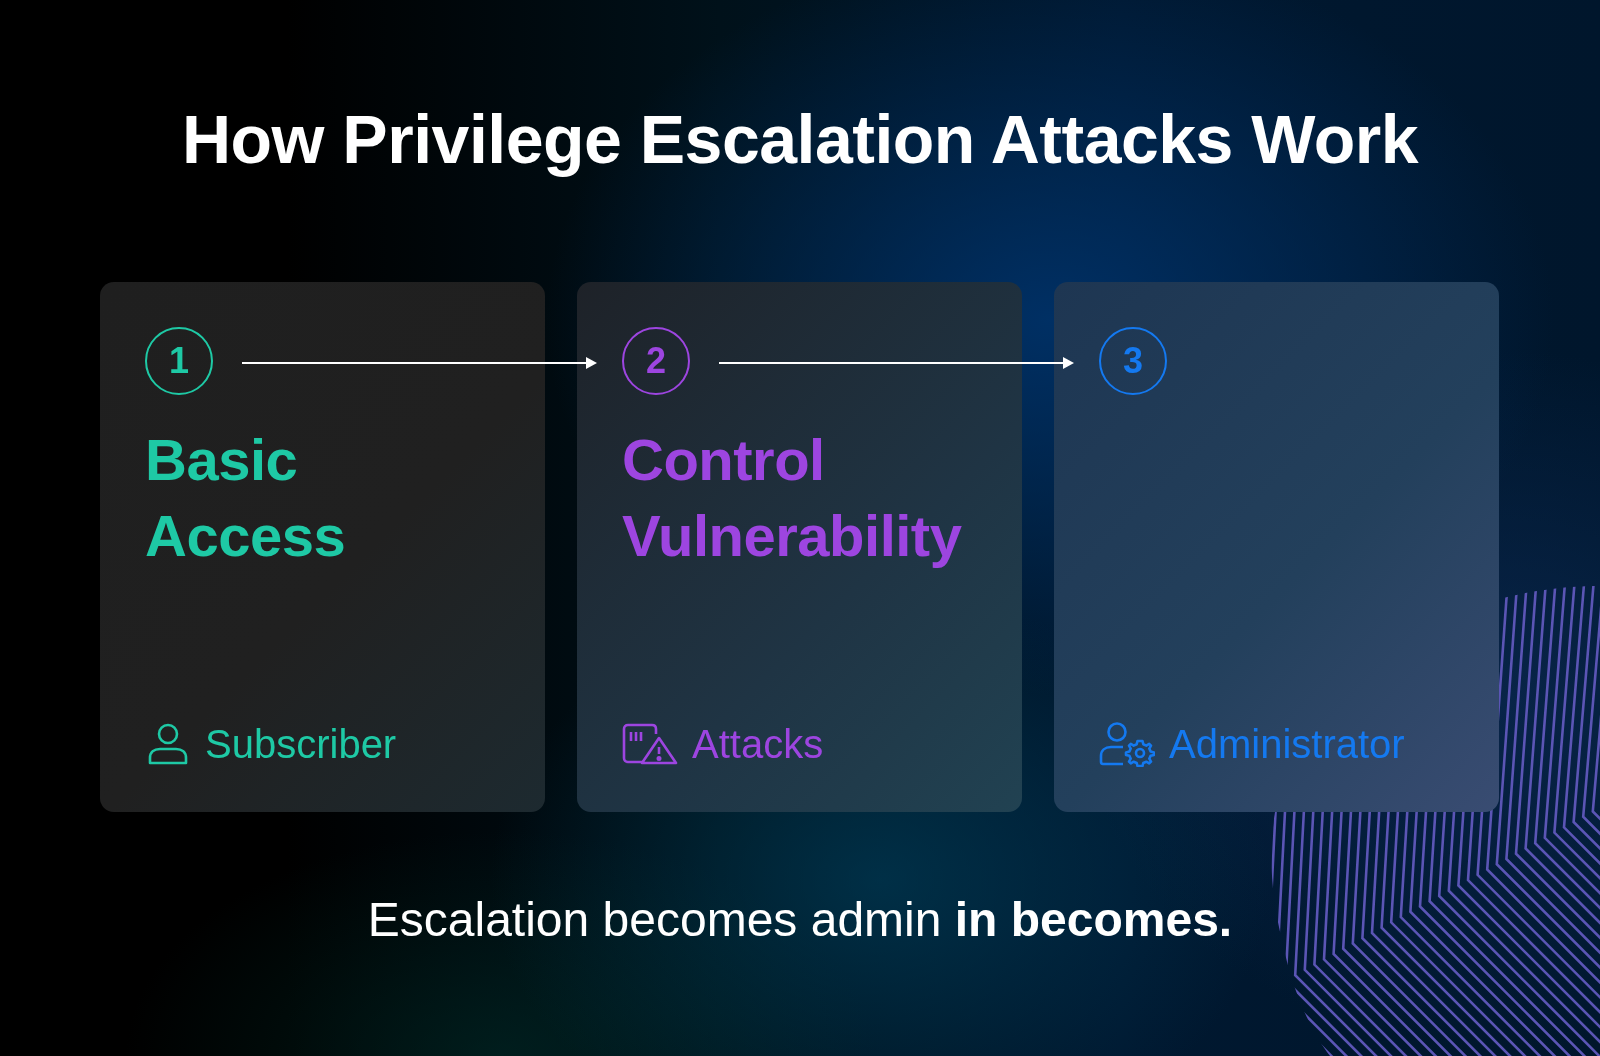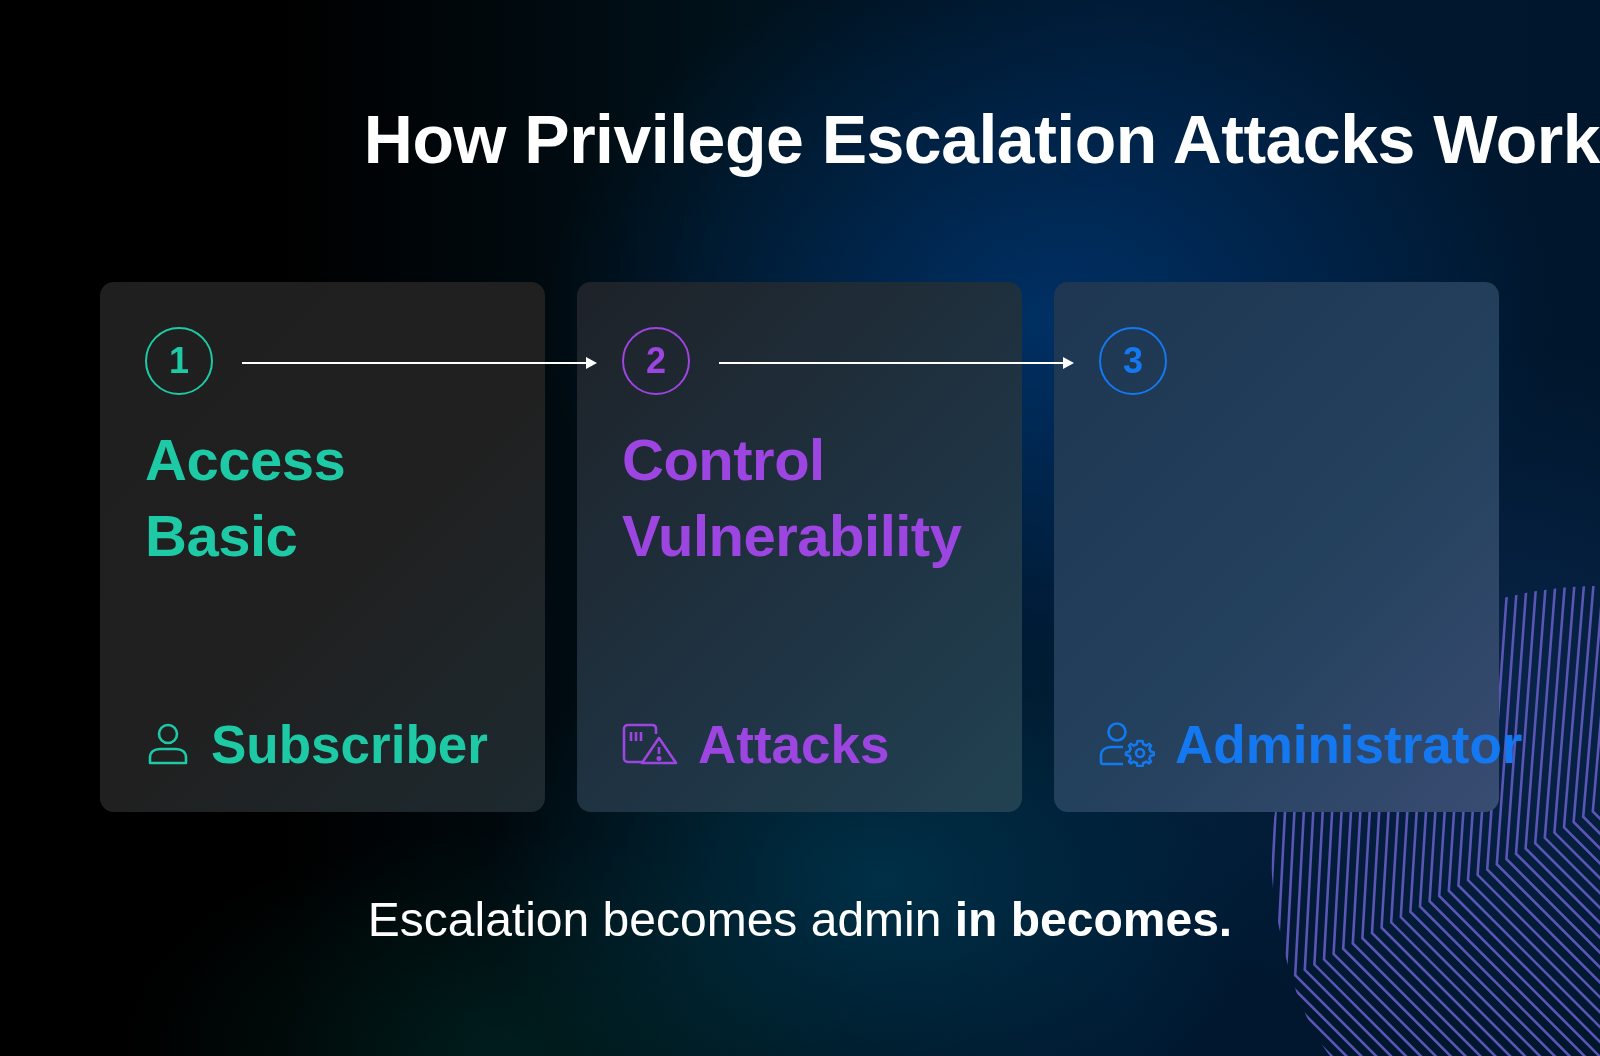--- a/index.html
+++ b/index.html
@@ -13,21 +13,21 @@
     background:
       radial-gradient(ellipse 520px 380px at 880px 880px, rgba(0,70,100,0.55), rgba(0,0,0,0) 75%),
       radial-gradient(ellipse 700px 520px at 1050px 320px, rgba(0,52,110,0.85), rgba(0,0,0,0) 72%),
       radial-gradient(ellipse 600px 500px at 1500px 700px, rgba(10,40,80,0.8), rgba(0,0,0,0) 70%),
       radial-gradient(ellipse 500px 300px at 500px 1056px, rgba(0,50,45,0.5), rgba(0,0,0,0) 75%),
       linear-gradient(90deg, #000 0%, #000 18%, #00111a 45%, #001830 70%, #00162c 100%);
   }
   .stripes { position: absolute; left: 0; top: 0; width: 1600px; height: 1056px; pointer-events: none; }
   .title {
     position: absolute; left: 0; right: 0; top: 100px;
-    text-align: right; color: #ffffff; font-weight: 700;
+    text-align: center; color: #ffffff; font-weight: 700;
     font-size: 68px; letter-spacing: -0.5px; margin: 0;
   }
   .card {
     position: absolute; top: 282px; width: 445px; height: 530px;
     border-radius: 14px; box-sizing: border-box;
   }
   .card1 { left: 100px; background: linear-gradient(135deg, #1f1f1f 0%, #202020 55%, #1d2a30 100%); }
   .card2 { left: 577px; background: linear-gradient(135deg, #1e2228 0%, #1f3444 60%, #214252 100%); }
   .card3 { left: 1054px; background: linear-gradient(135deg, #1e3652 0%, #23405c 55%, #394c72 100%); }
   .step-circle {
@@ -36,22 +36,22 @@
     display: flex; align-items: center; justify-content: center;
     font-size: 36px; font-weight: 700;
   }
   .step-heading {
     position: absolute; left: 45px; top: 140px; margin: 0;
     font-size: 58px; font-weight: 700; line-height: 76px; letter-spacing: -0.5px;
   }
   .step-heading span { display: block; }
   .role {
     position: absolute; left: 45px; top: 438px; height: 48px;
-    display: flex; align-items: center; gap: 20px;
-    font-size: 53px; font-weight: 700;
+    display: flex; align-items: center; gap: 14px;
+    font-size: 40px; font-weight: 400;
   }
   .role svg { display: block; }
   .arrow { position: absolute; height: 14px; }
   .tagline {
     position: absolute; left: 0; right: 0; top: 892px; margin: 0;
     text-align: center; color: #ffffff; font-size: 48px; font-weight: 400;
   }
   .tagline b { font-weight: 700; }
   .teal { color: #1ec9a5; border-color: #1ec9a5; }
   .purple { color: #9d45e0; border-color: #9d45e0; }
@@ -172,22 +172,22 @@
     </g>
 </svg>
 
 <h1 class="title">How Privilege Escalation Attacks Work</h1>
 
 <div class="card card1">
   <div class="step-circle teal">
     <span>1</span>
   </div>
   <h2 class="step-heading teal">
+    <span>Basic</span>
     <span>Access</span>
-    <span>Basic</span>
   </h2>
   <div class="role teal">
     <svg width="46" height="46" viewBox="0 0 46 46" fill="none" stroke="#1ec9a5" stroke-width="2.6">
       <circle cx="23" cy="13" r="9"></circle>
       <path d="M5,42 L5,37 C5,31 9,28 15,28 L31,28 C37,28 41,31 41,37 L41,42 Z" stroke-linejoin="round"></path>
     </svg>
     <span>Subscriber</span>
   </div>
 </div>
 

